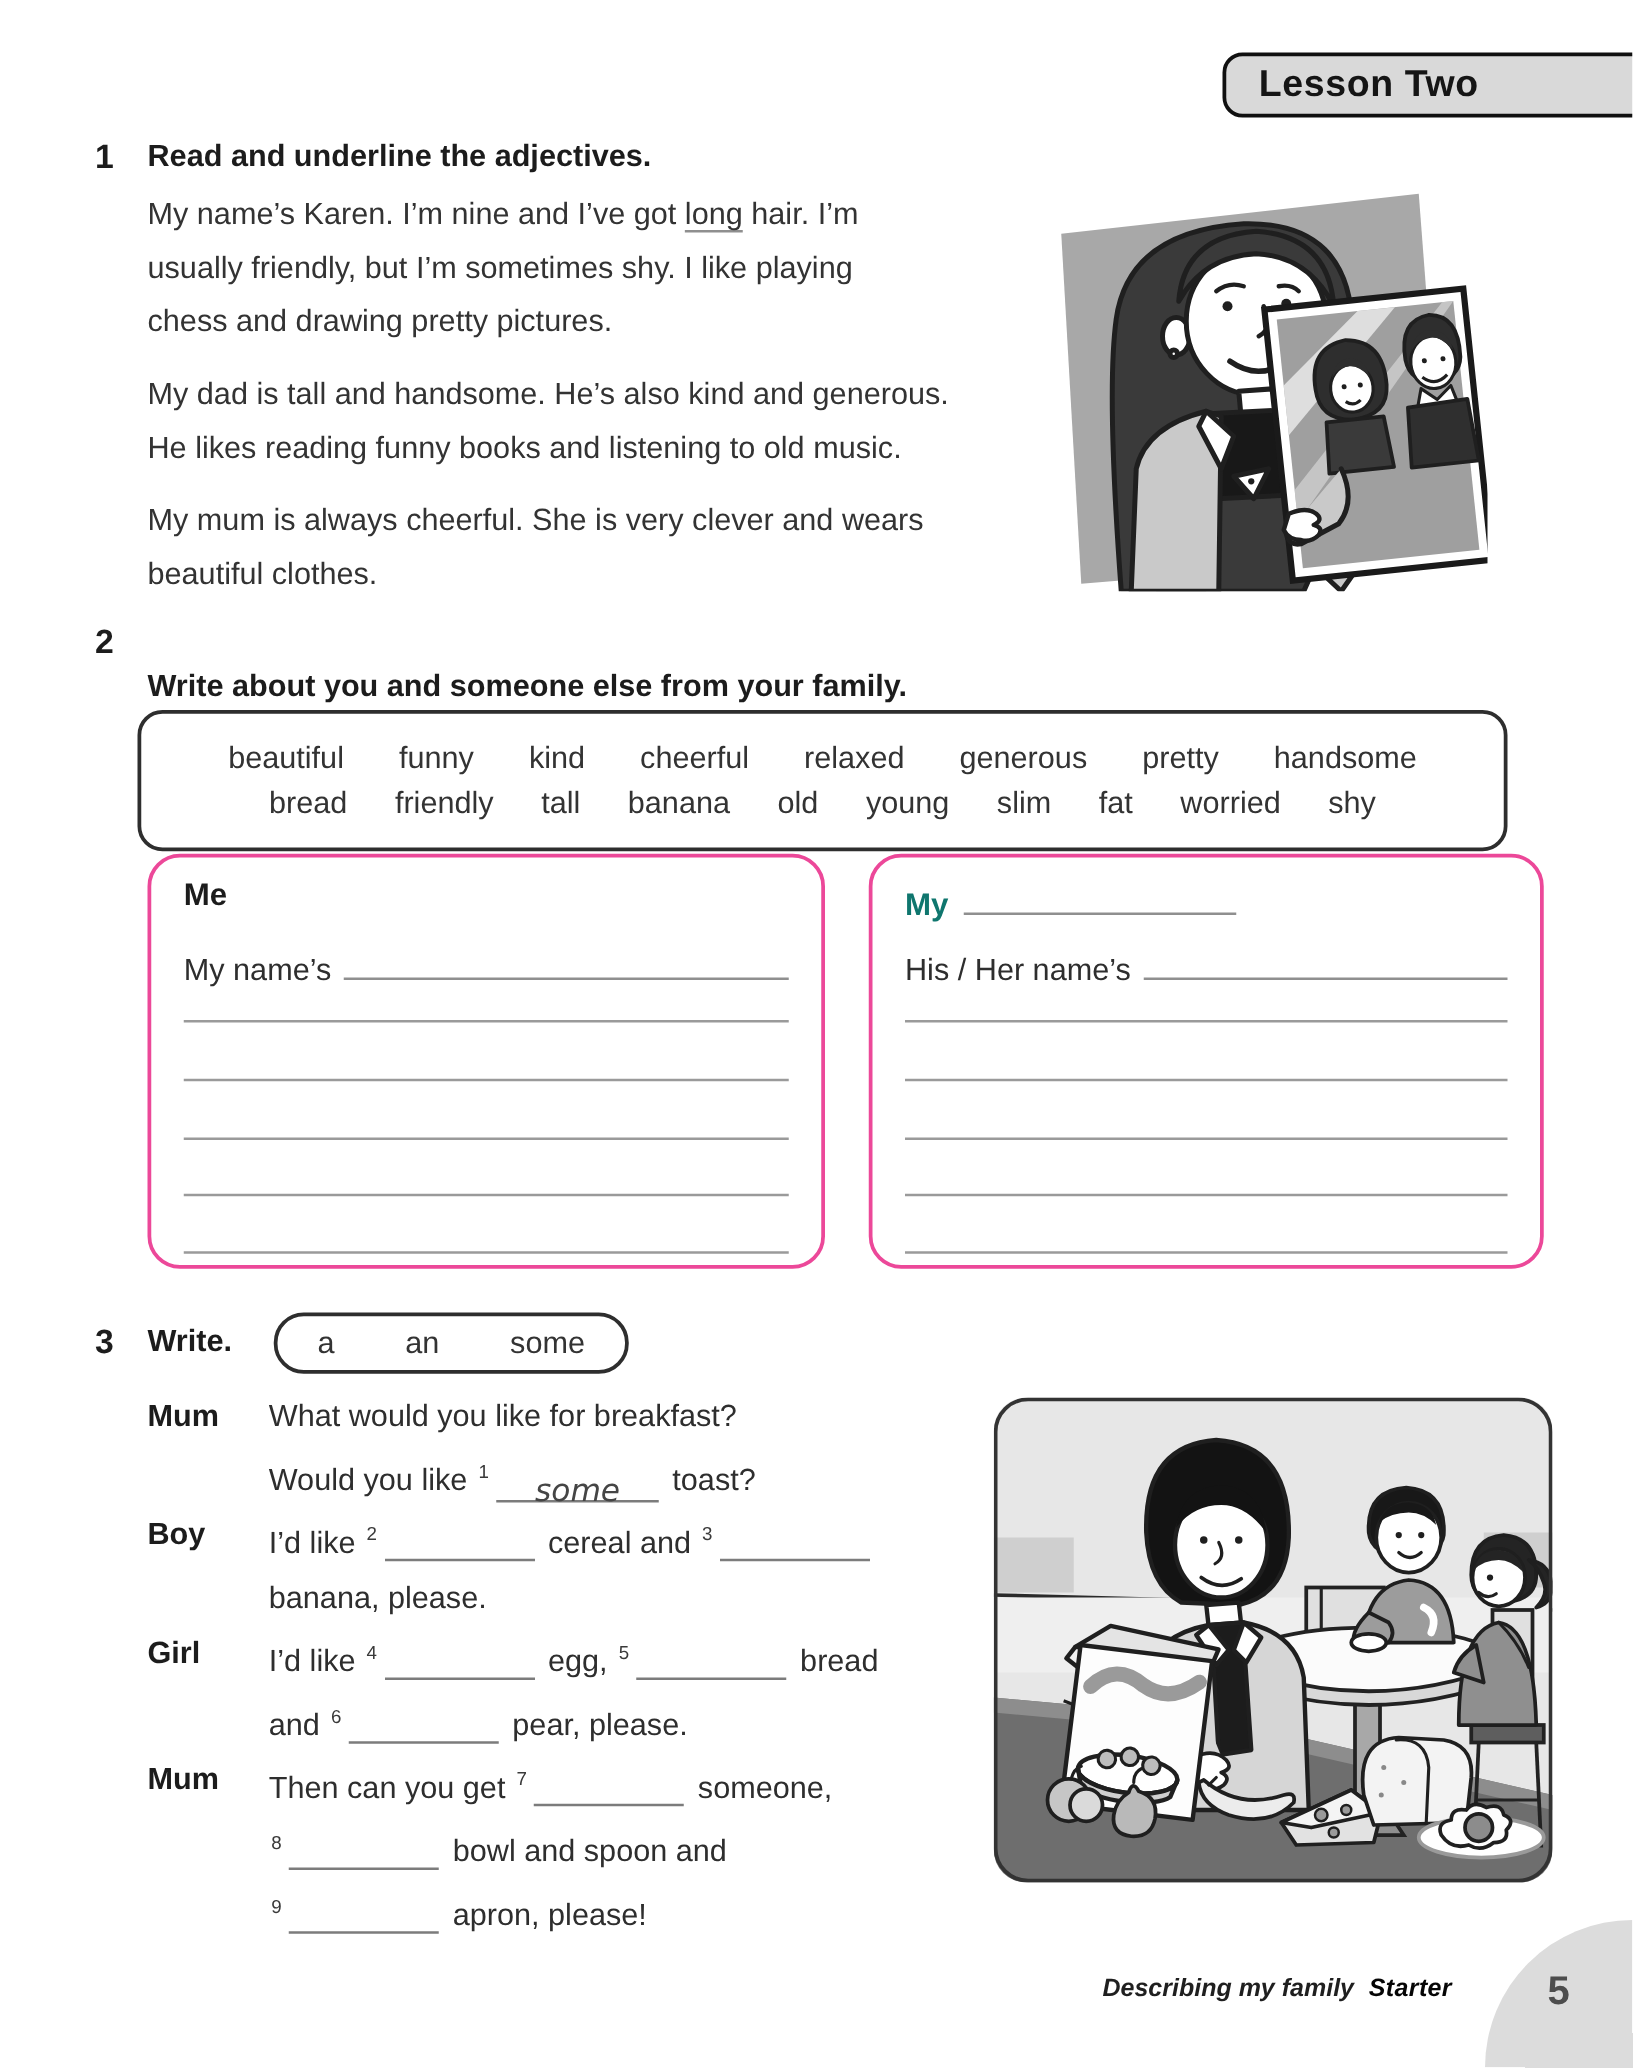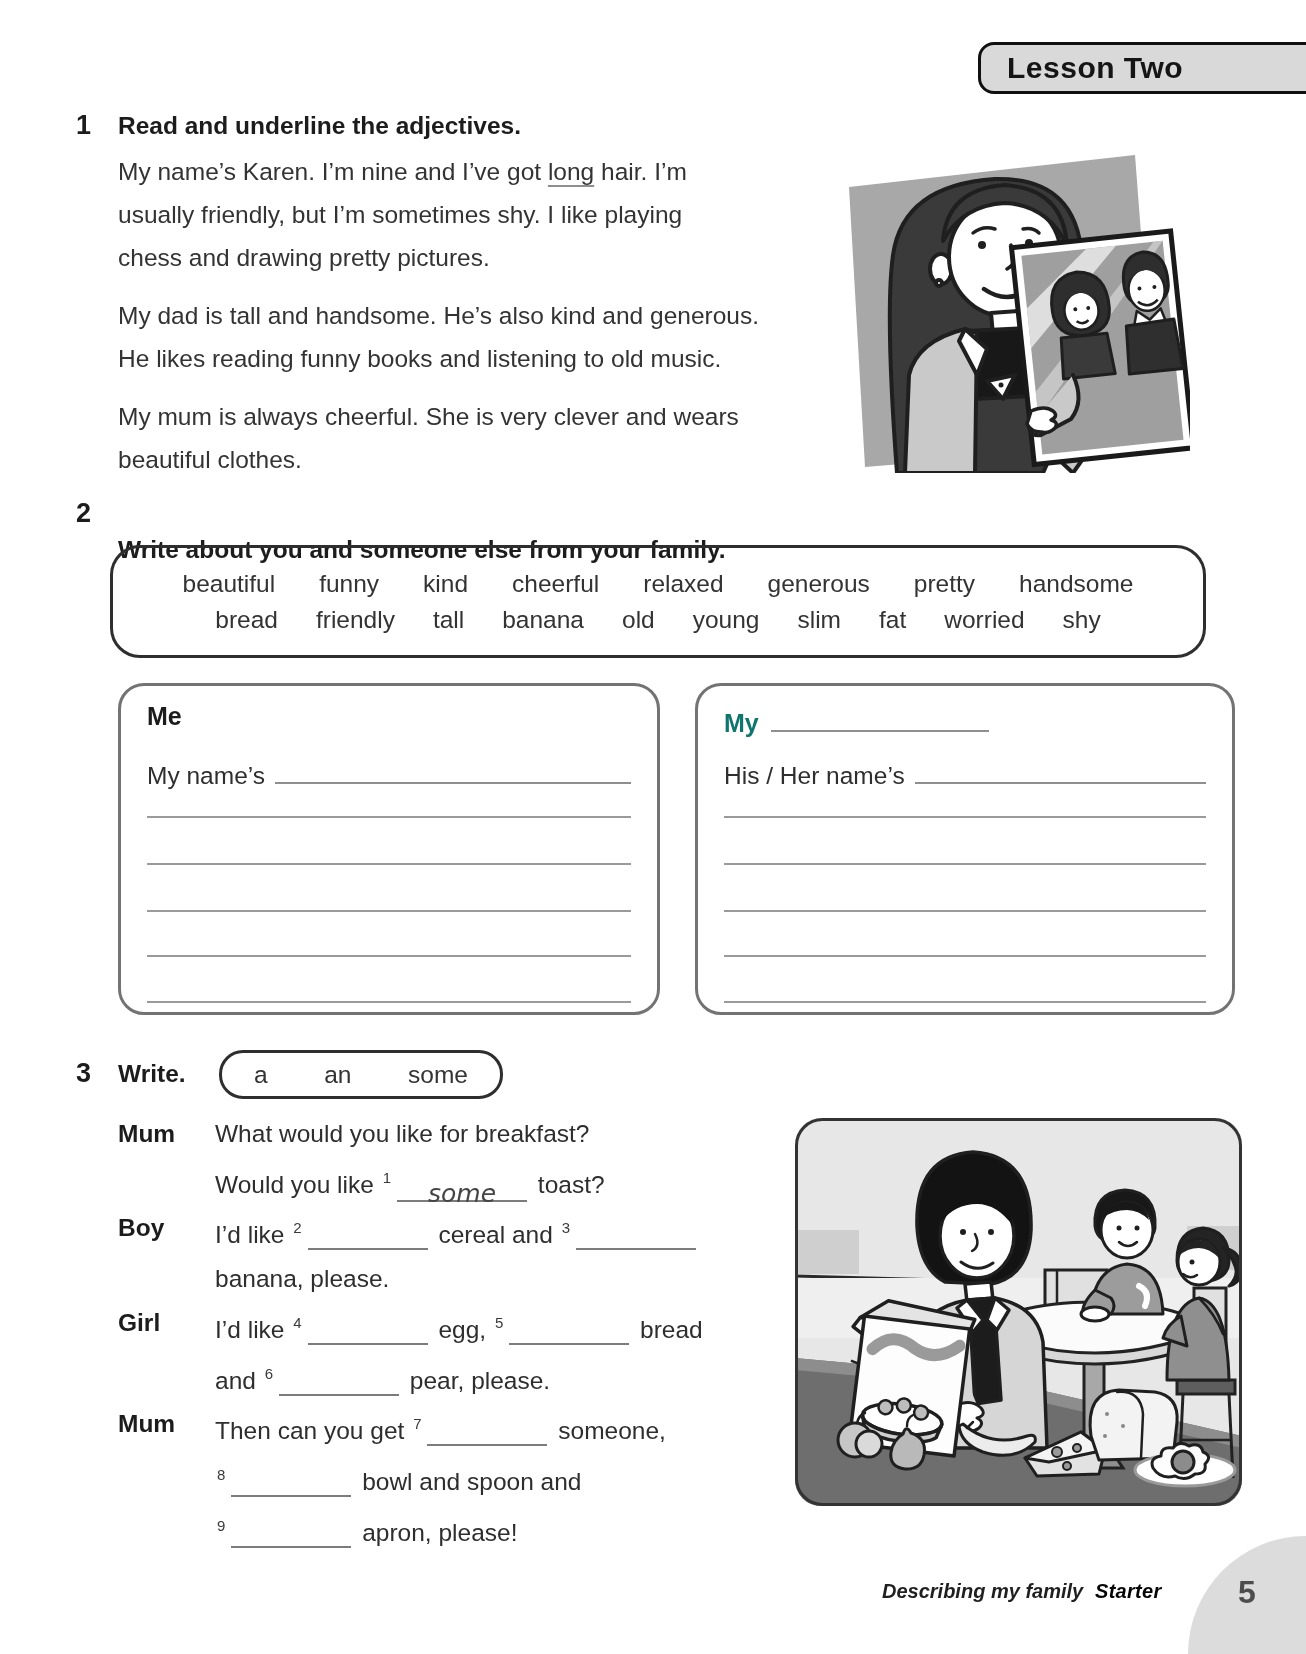--- a/index.html
+++ b/index.html
@@ -18,29 +18,29 @@
   .ex-num{position:absolute;font-weight:bold;font-size:27px;color:#1c1c1c;}
   .ex-title{position:absolute;font-weight:bold;font-size:24.5px;color:#1c1c1c;}
   
   .ex1-paragraphs{position:absolute;left:118px;top:150px;width:748px;
     font-size:24.5px;line-height:43px;color:#333;}
   .para{white-space:pre-line;margin:0 0 15px 0;}
   .u-adj{text-decoration:underline;text-decoration-thickness:2px;
     text-underline-offset:5px;text-decoration-color:#8f8f8f;}
   
   .word-bank{
-    position:absolute;left:110px;top:545px;width:1096px;height:113px;
-    border:3px solid #2e2e2e;border-radius:30px;box-sizing:border-box;
+    position:absolute;left:110px;top:568px;width:1096px;height:113px;
+    border:3px solid #2e2e2e;border-radius:20px;box-sizing:border-box;
     display:flex;flex-direction:column;justify-content:center;padding:4px 8px;
   }
   .wb-row{display:flex;justify-content:center;font-size:24.5px;color:#333;line-height:36px;}
   .wb-row.r1 span{padding:0 22px;}
   .wb-row.r2 span{padding:0 19px;}
   
-  .answer-box{position:absolute;border:3px solid #737373;border-radius:26px;box-sizing:border-box;background:#fff;}
+  .answer-box{position:absolute;border:3px solid #ec4899;border-radius:26px;box-sizing:border-box;background:#fff;}
   .box-me{left:118px;top:683px;width:542px;height:332px;}
   .box-family{left:695px;top:683px;width:540px;height:332px;}
   .box-title{position:absolute;left:26px;top:16px;font-weight:bold;font-size:25px;color:#1c1c1c;}
   .title-row{position:absolute;left:26px;top:16px;display:flex;align-items:baseline;font-weight:bold;font-size:25px;color:#0f766e;}
   .title-blank{display:inline-block;width:218px;height:28px;border-bottom:2px solid #8f8f8f;margin-left:12px;}
   .name-row{position:absolute;left:26px;right:26px;top:64px;display:flex;align-items:baseline;font-size:24.5px;color:#2e2e2e;}
   .fill-line{flex:1;border-bottom:2px solid #8f8f8f;height:32px;margin-left:10px;}
   .write-line{position:absolute;left:26px;right:26px;border-bottom:2px solid #9a9a9a;height:0;}
   .wl1{top:130px;} .wl2{top:177px;} .wl3{top:224px;} .wl4{top:269px;} .wl5{top:315px;}
   

